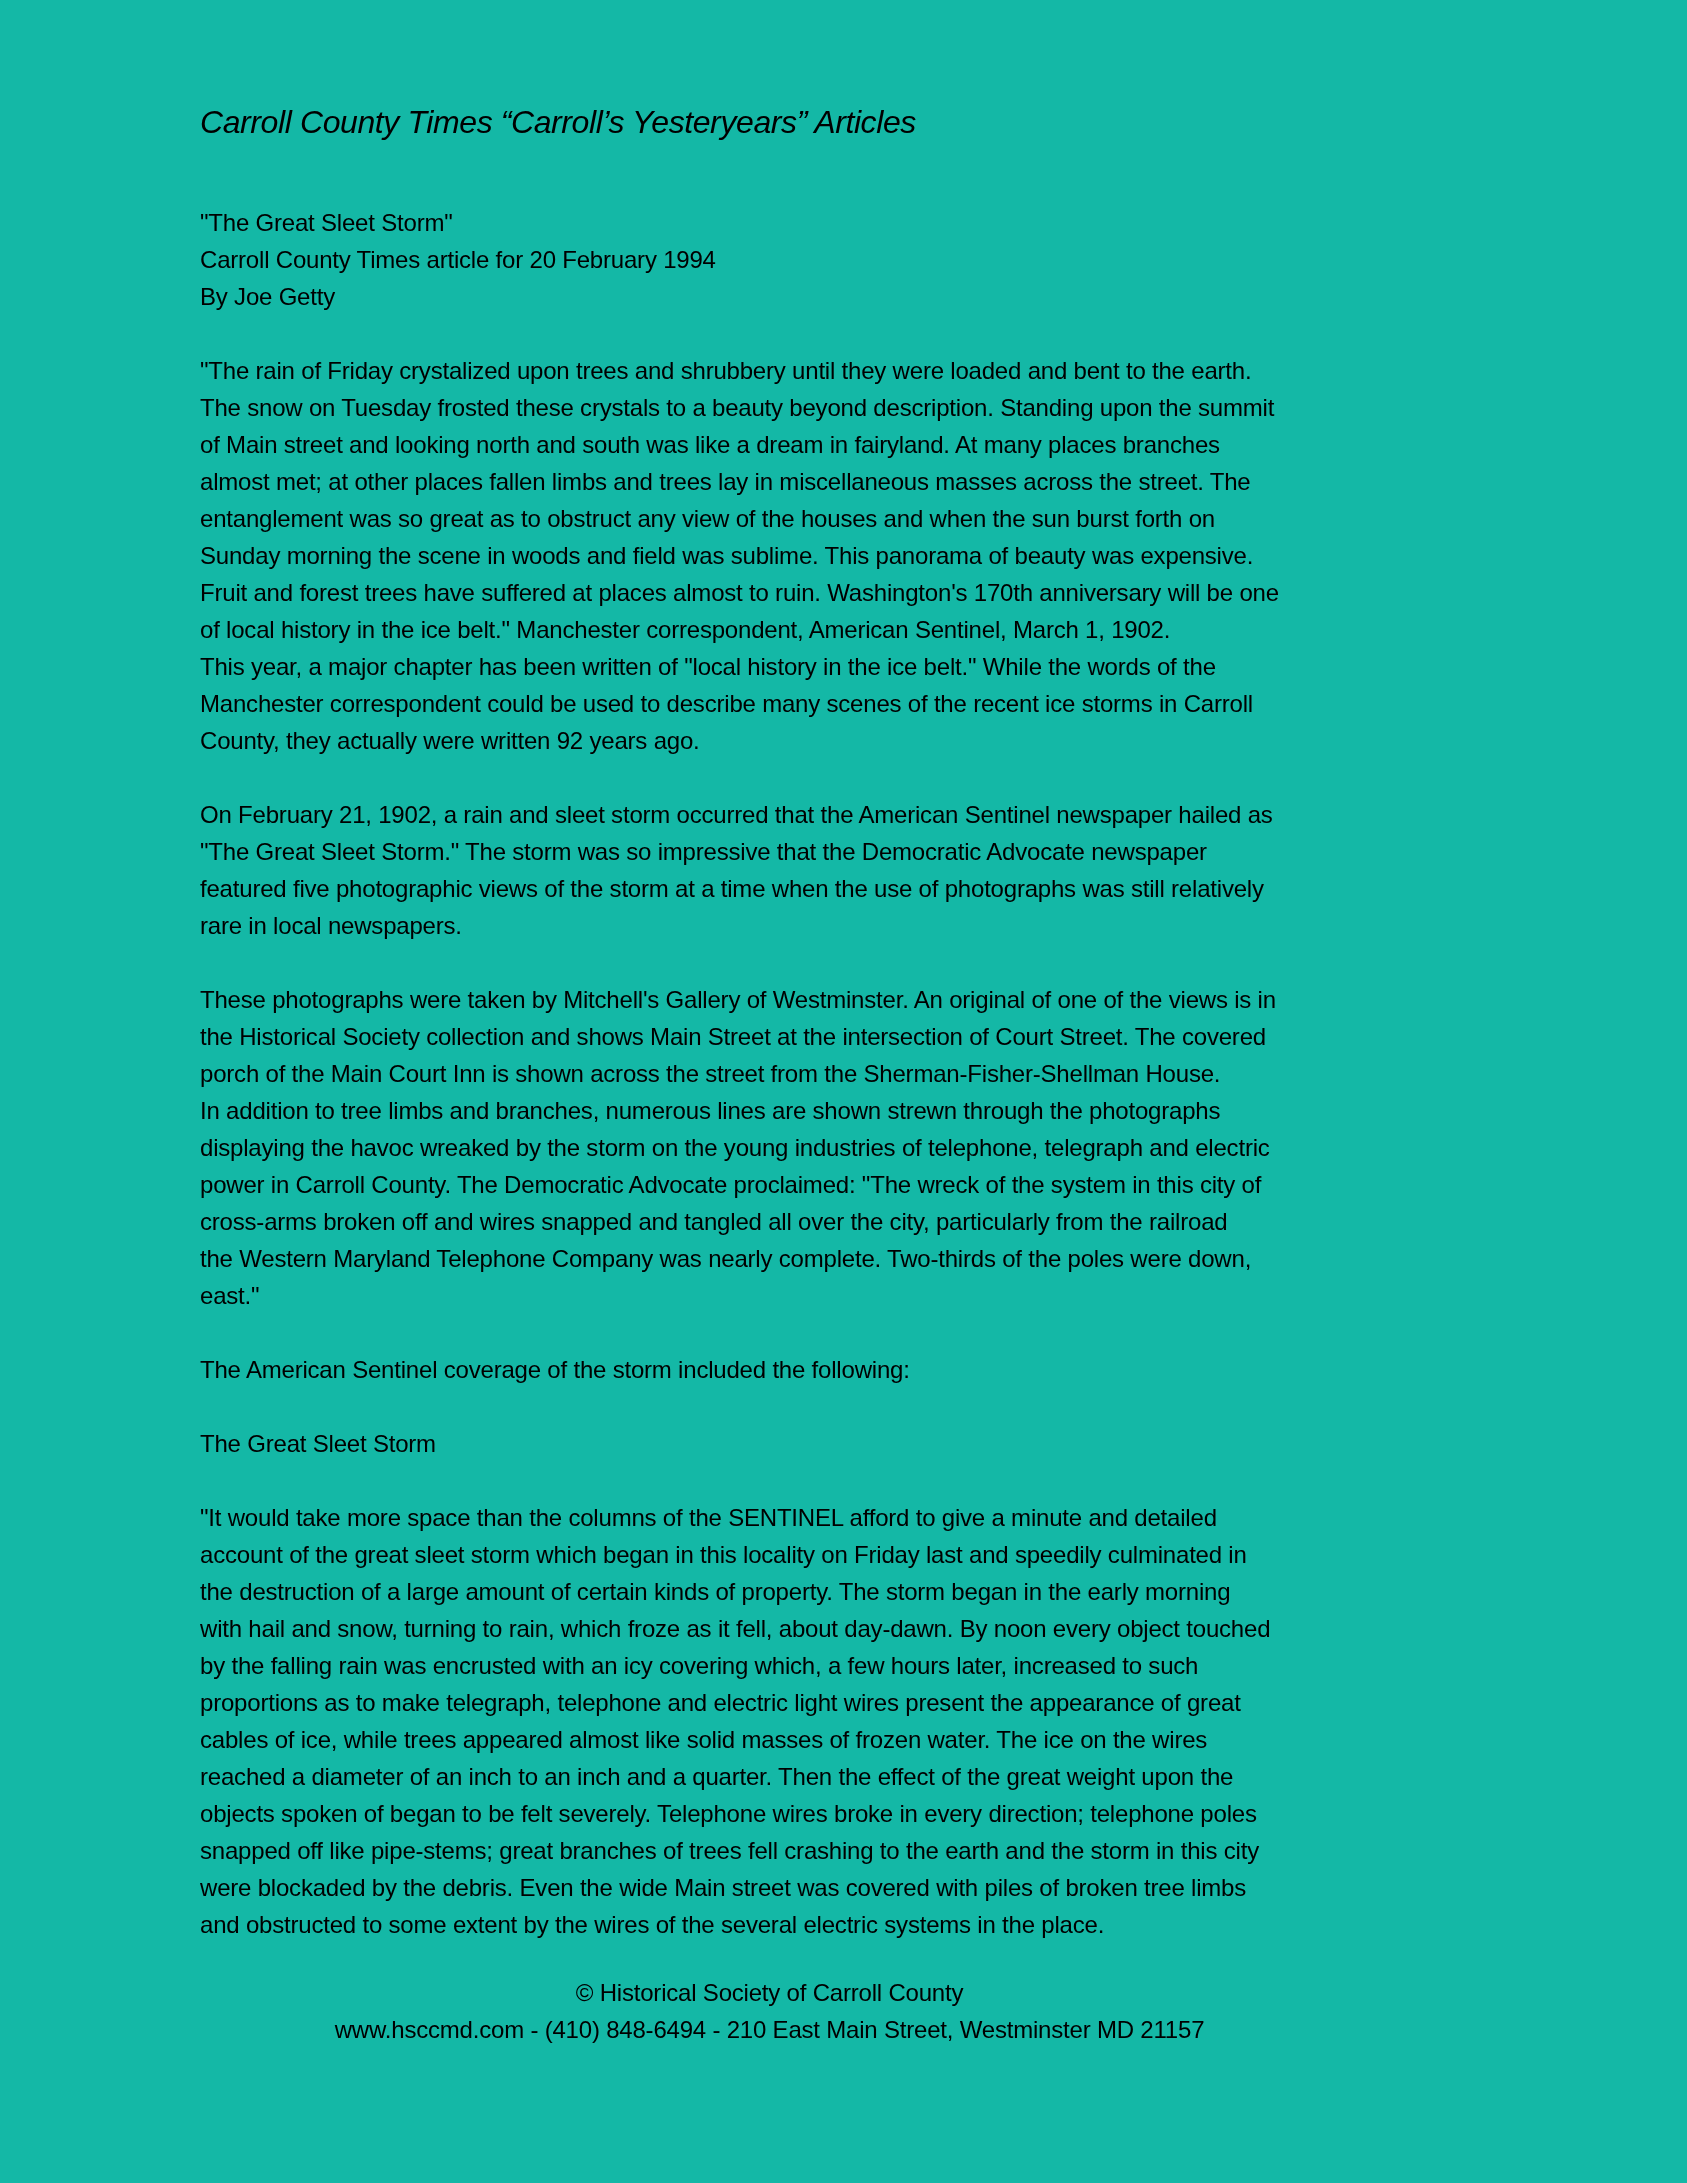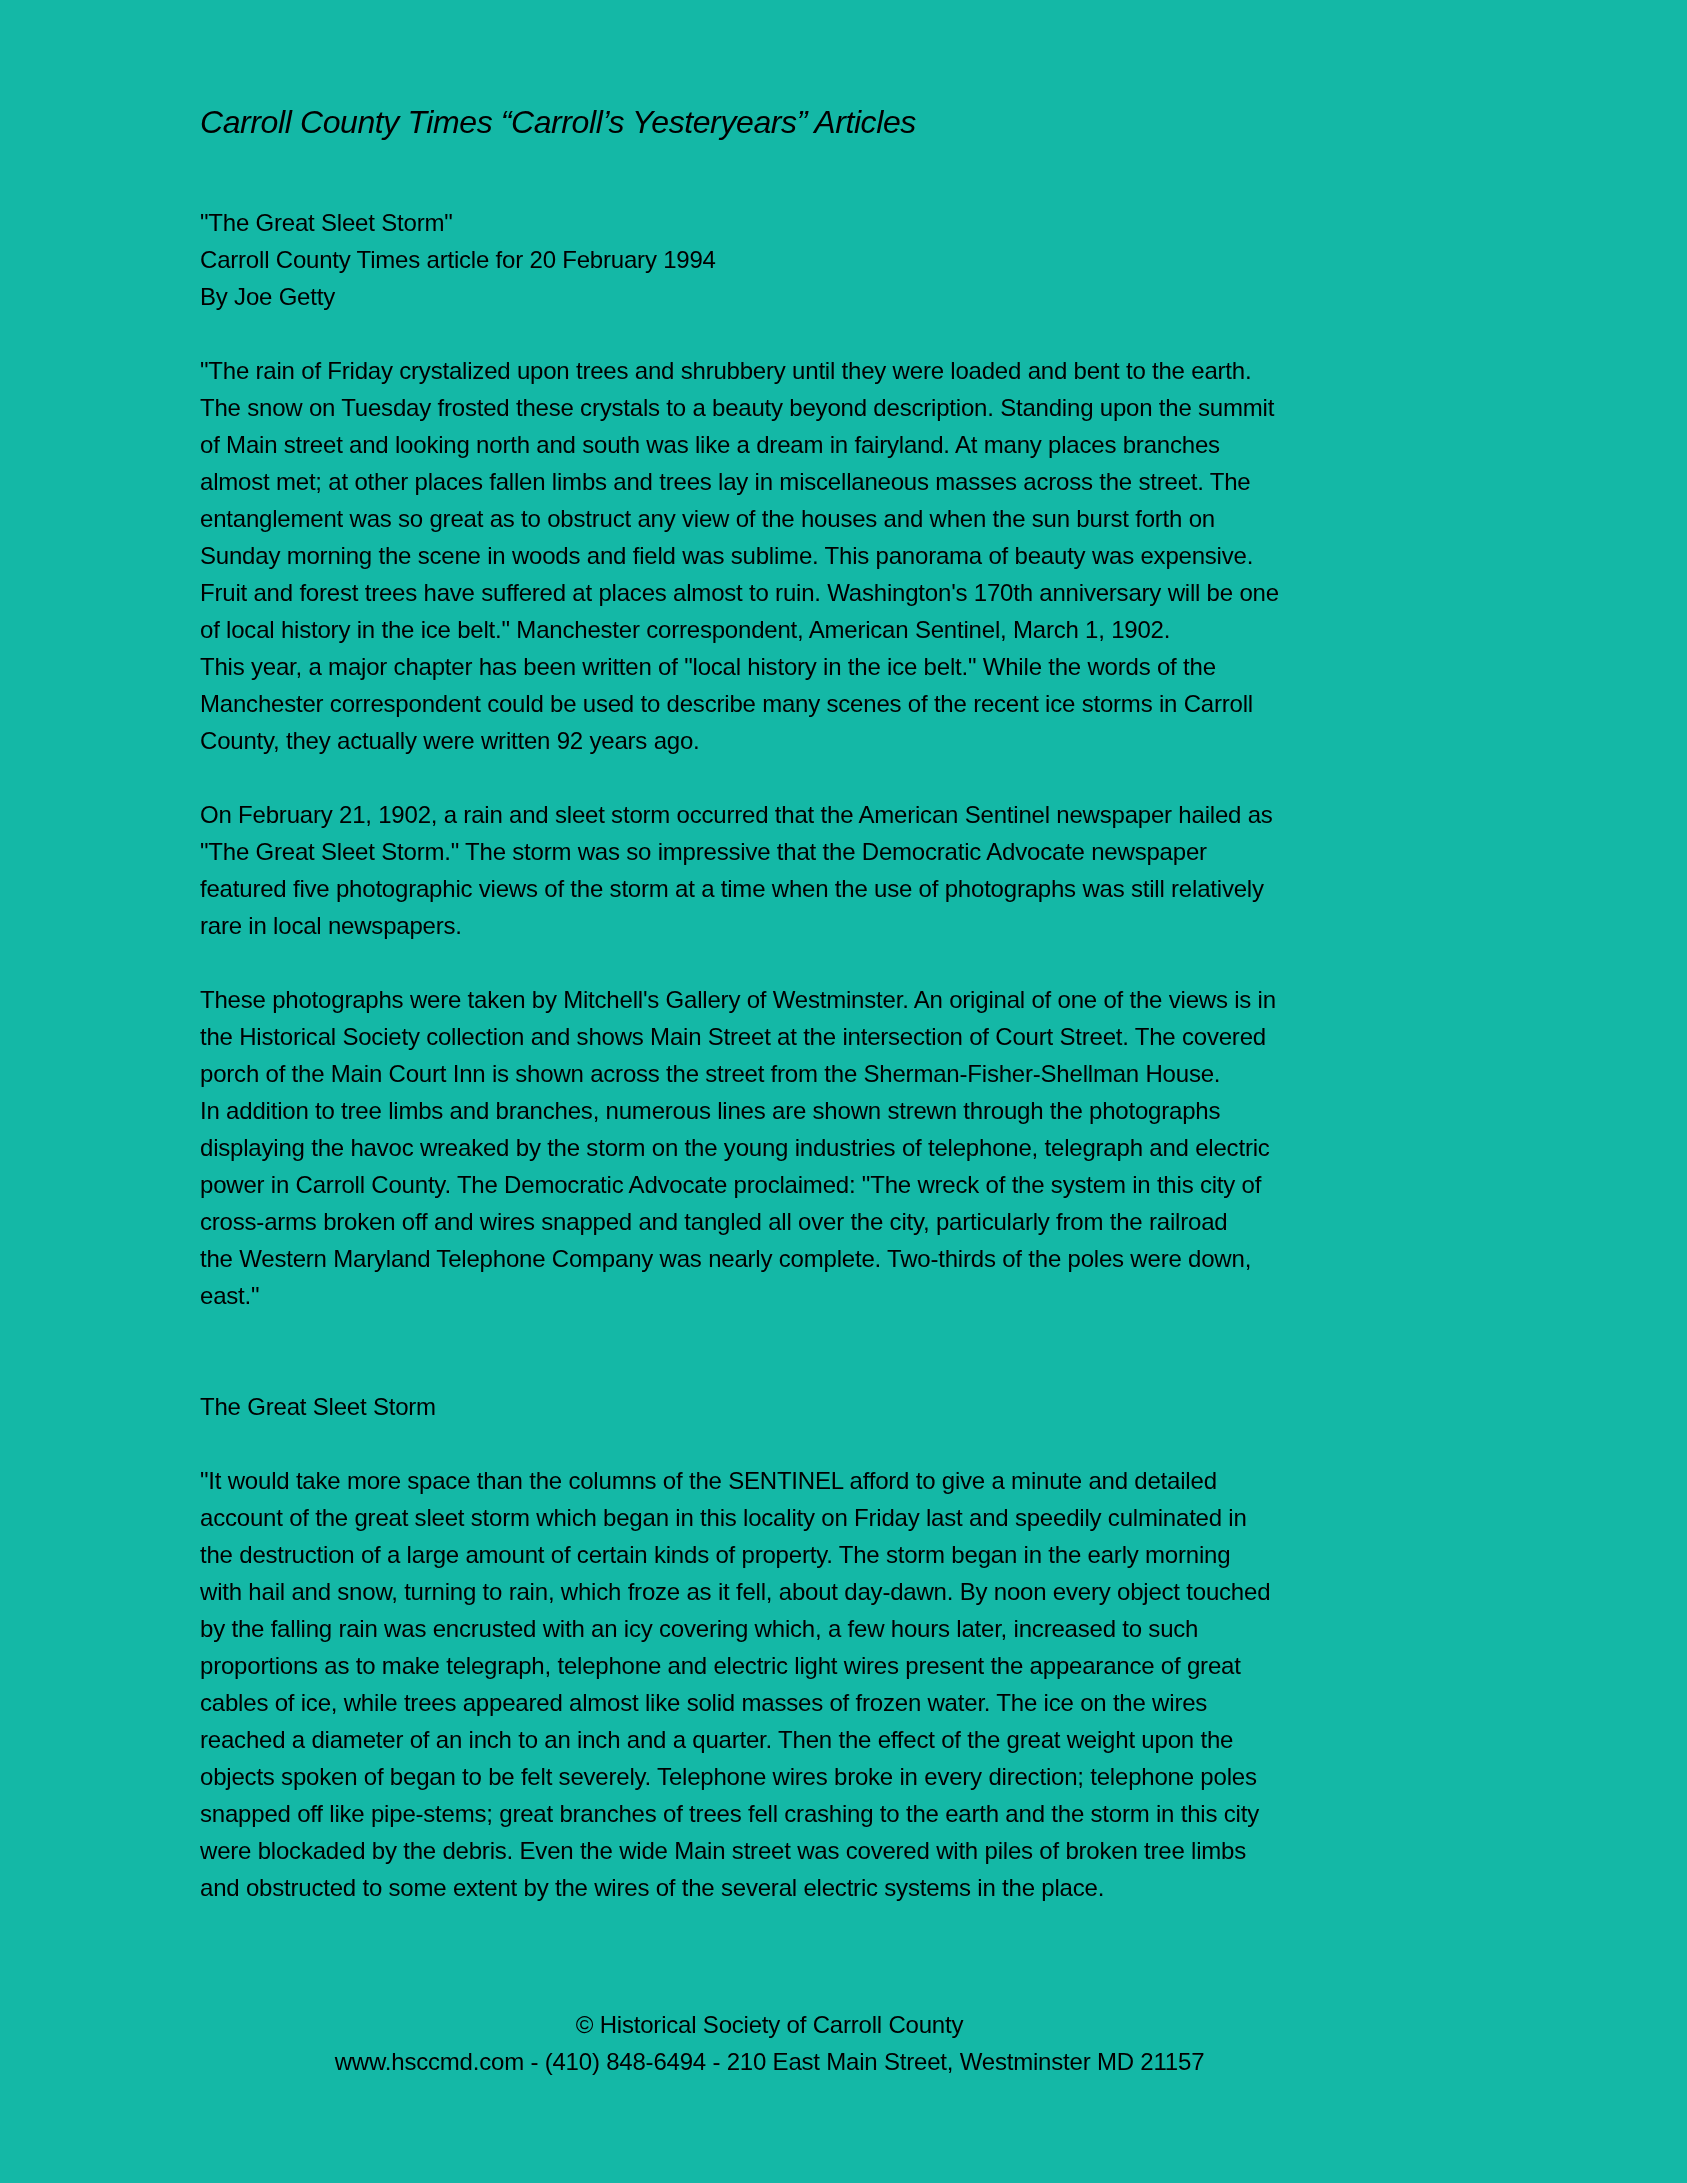--- a/index.html
+++ b/index.html
@@ -15,21 +15,21 @@
     letter-spacing: -0.4px; white-space: nowrap;
   }
   .body {
     position: absolute; left: 200px; top: 204px; width: 1307px;
     font-size: 24px; line-height: 37px; letter-spacing: -0.2px;
   }
   .line { display: block; white-space: nowrap; height: 37px; }
   .gap { display: block; height: 37px; }
   .footer {
     position: absolute; left: 0; top: 1974px; width: 1539px;
-    text-align: center; font-size: 24px; line-height: 37px; letter-spacing: -0.2px; margin-top: 32px;
+    text-align: center; font-size: 24px; line-height: 37px; letter-spacing: -0.2px;
   }
   .footer .fline { display: block; white-space: nowrap; }
 </style>
 </head>
 <body>
 
 <div class="page">
 
   <div class="title">Carroll County Times “Carroll’s Yesteryears” Articles</div>
 
@@ -66,20 +66,23 @@
           <span class="line">the Historical Society collection and shows Main Street at the intersection of Court Street. The covered</span>
           <span class="line">porch of the Main Court Inn is shown across the street from the Sherman-Fisher-Shellman House.</span>
           <span class="line">In addition to tree limbs and branches, numerous lines are shown strewn through the photographs</span>
           <span class="line">displaying the havoc wreaked by the storm on the young industries of telephone, telegraph and electric</span>
           <span class="line">power in Carroll County. The Democratic Advocate proclaimed: "The wreck of the system in this city of</span>
           <span class="line">cross-arms broken off and wires snapped and tangled all over the city, particularly from the railroad</span>
           <span class="line">the Western Maryland Telephone Company was nearly complete. Two-thirds of the poles were down,</span>
           <span class="line">east."</span>
         </div>
         <span class="gap"></span>
+        <div>
+          <span class="line">The American Sentinel coverage of the storm included the following:</span>
+        </div>
         <span class="gap"></span>
         <div>
           <span class="line">The Great Sleet Storm</span>
         </div>
         <span class="gap"></span>
         <div>
           <span class="line">"It would take more space than the columns of the SENTINEL afford to give a minute and detailed</span>
           <span class="line">account of the great sleet storm which began in this locality on Friday last and speedily culminated in</span>
           <span class="line">the destruction of a large amount of certain kinds of property. The storm began in the early morning</span>
           <span class="line">with hail and snow, turning to rain, which froze as it fell, about day-dawn. By noon every object touched</span>

